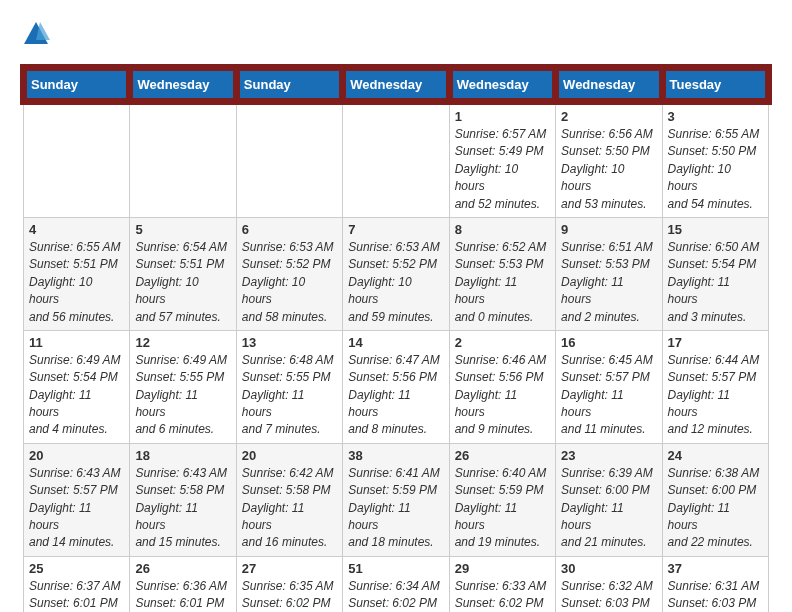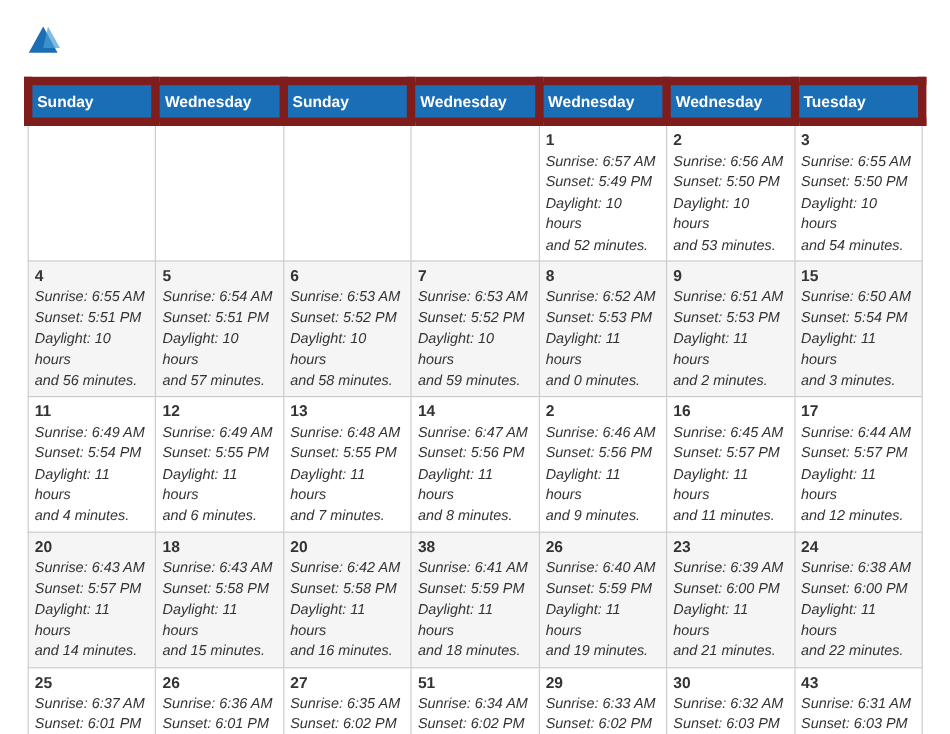--- a/index.html
+++ b/index.html
@@ -248,18 +248,18 @@
         </td>
         <td>
           <span class="day-number">29</span>
           <div class="day-info">Sunrise: 6:33 AM<br>Sunset: 6:02 PM<br>Daylight: 11 hours<br>and 29 minutes.</div>
         </td>
         <td>
           <span class="day-number">30</span>
           <div class="day-info">Sunrise: 6:32 AM<br>Sunset: 6:03 PM<br>Daylight: 11 hours<br>and 31 minutes.</div>
         </td>
         <td>
-          <span class="day-number">43</span>
+          <span class="day-number">37</span>
           <div class="day-info">Sunrise: 6:31 AM<br>Sunset: 6:03 PM<br>Daylight: 11 hours<br>and 32 minutes.</div>
         </td>
       </tr>
     </tbody>
 </table>
 
 </body></html>

